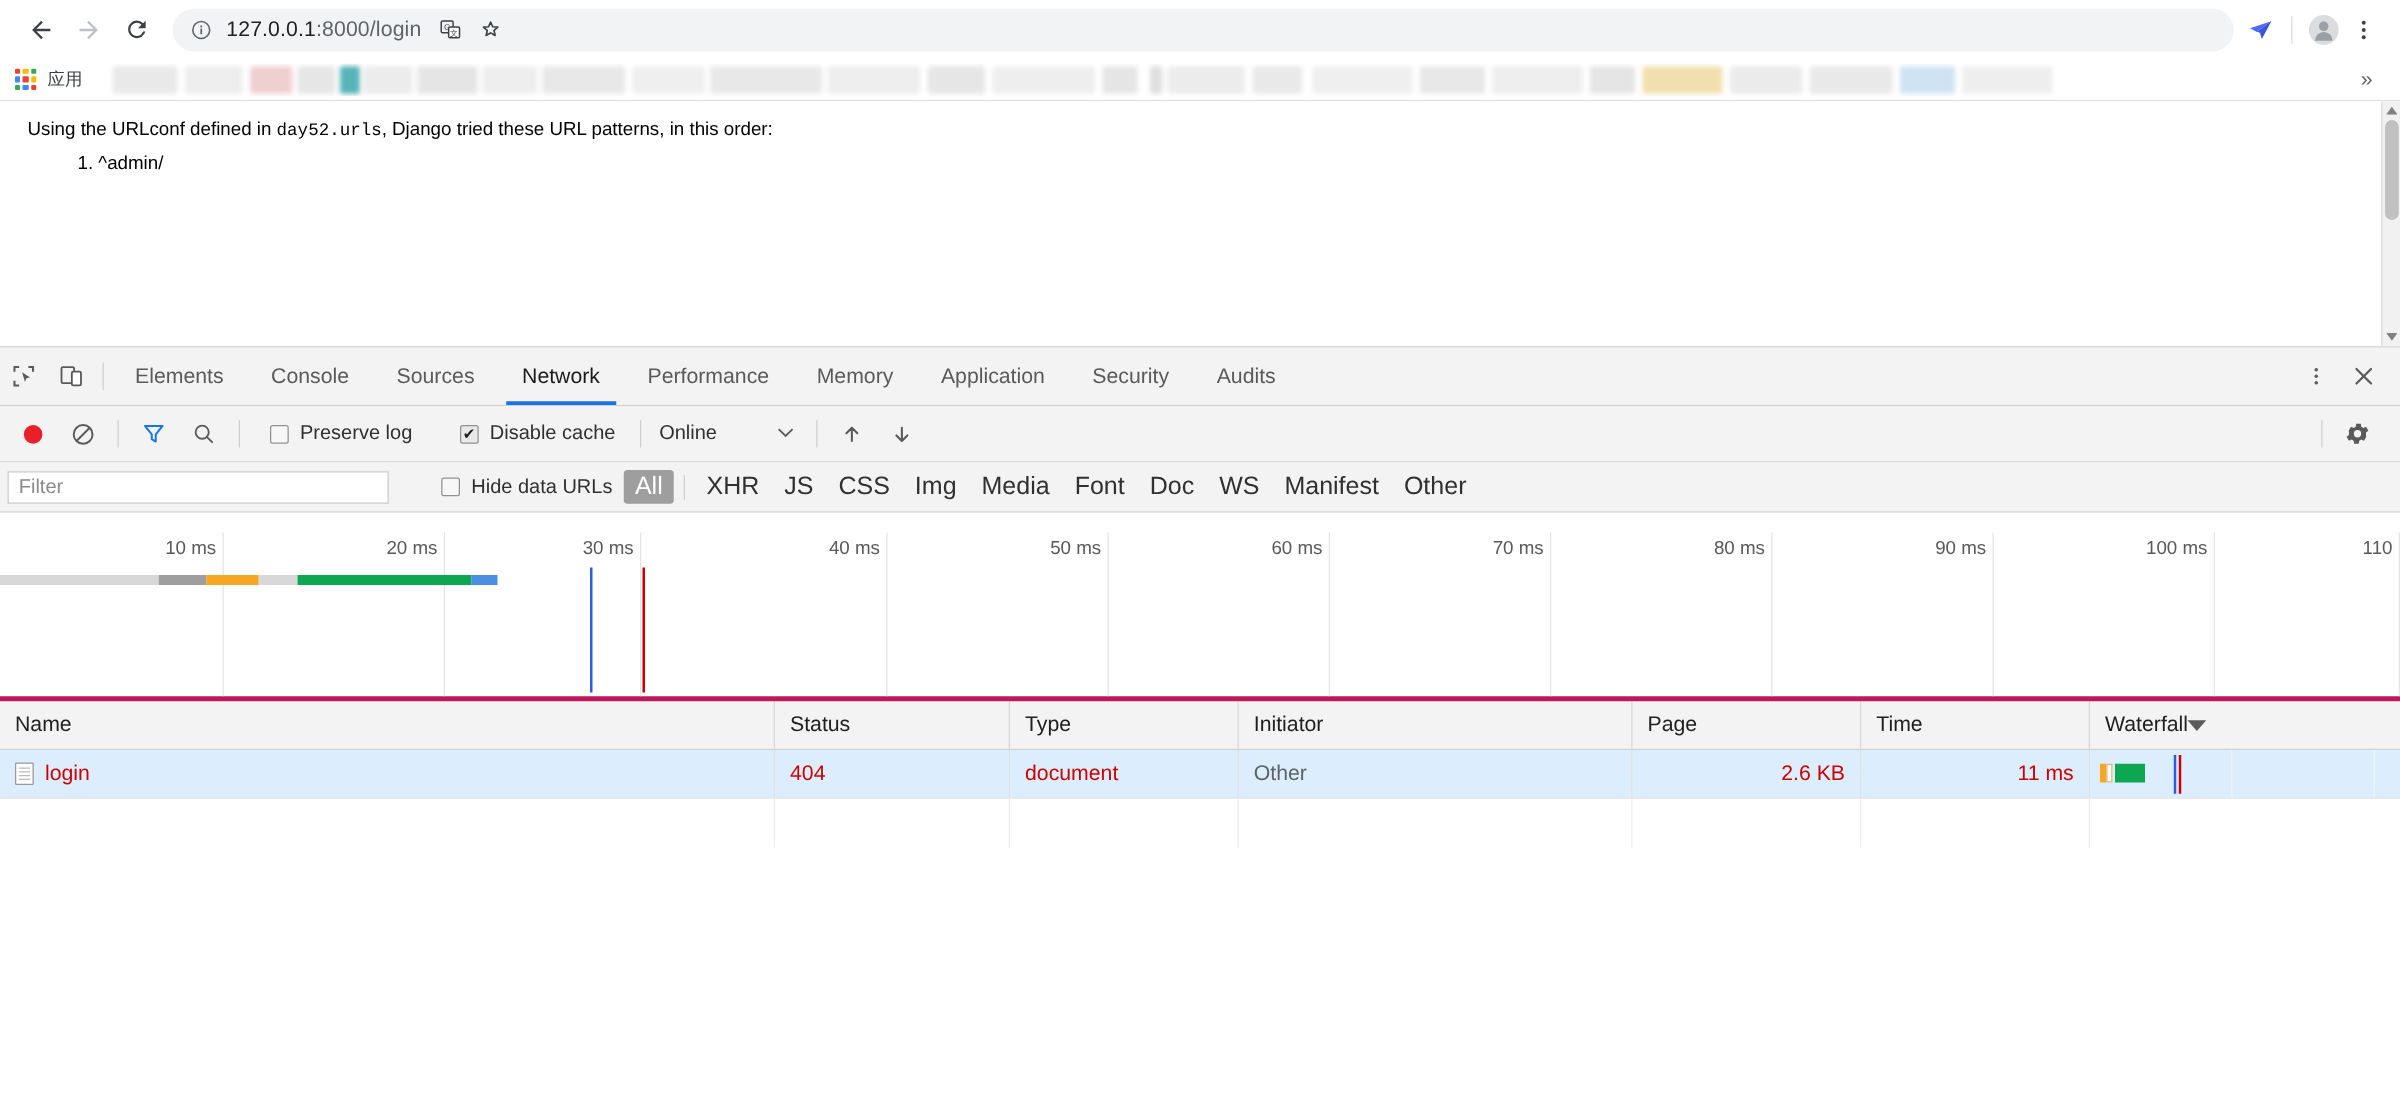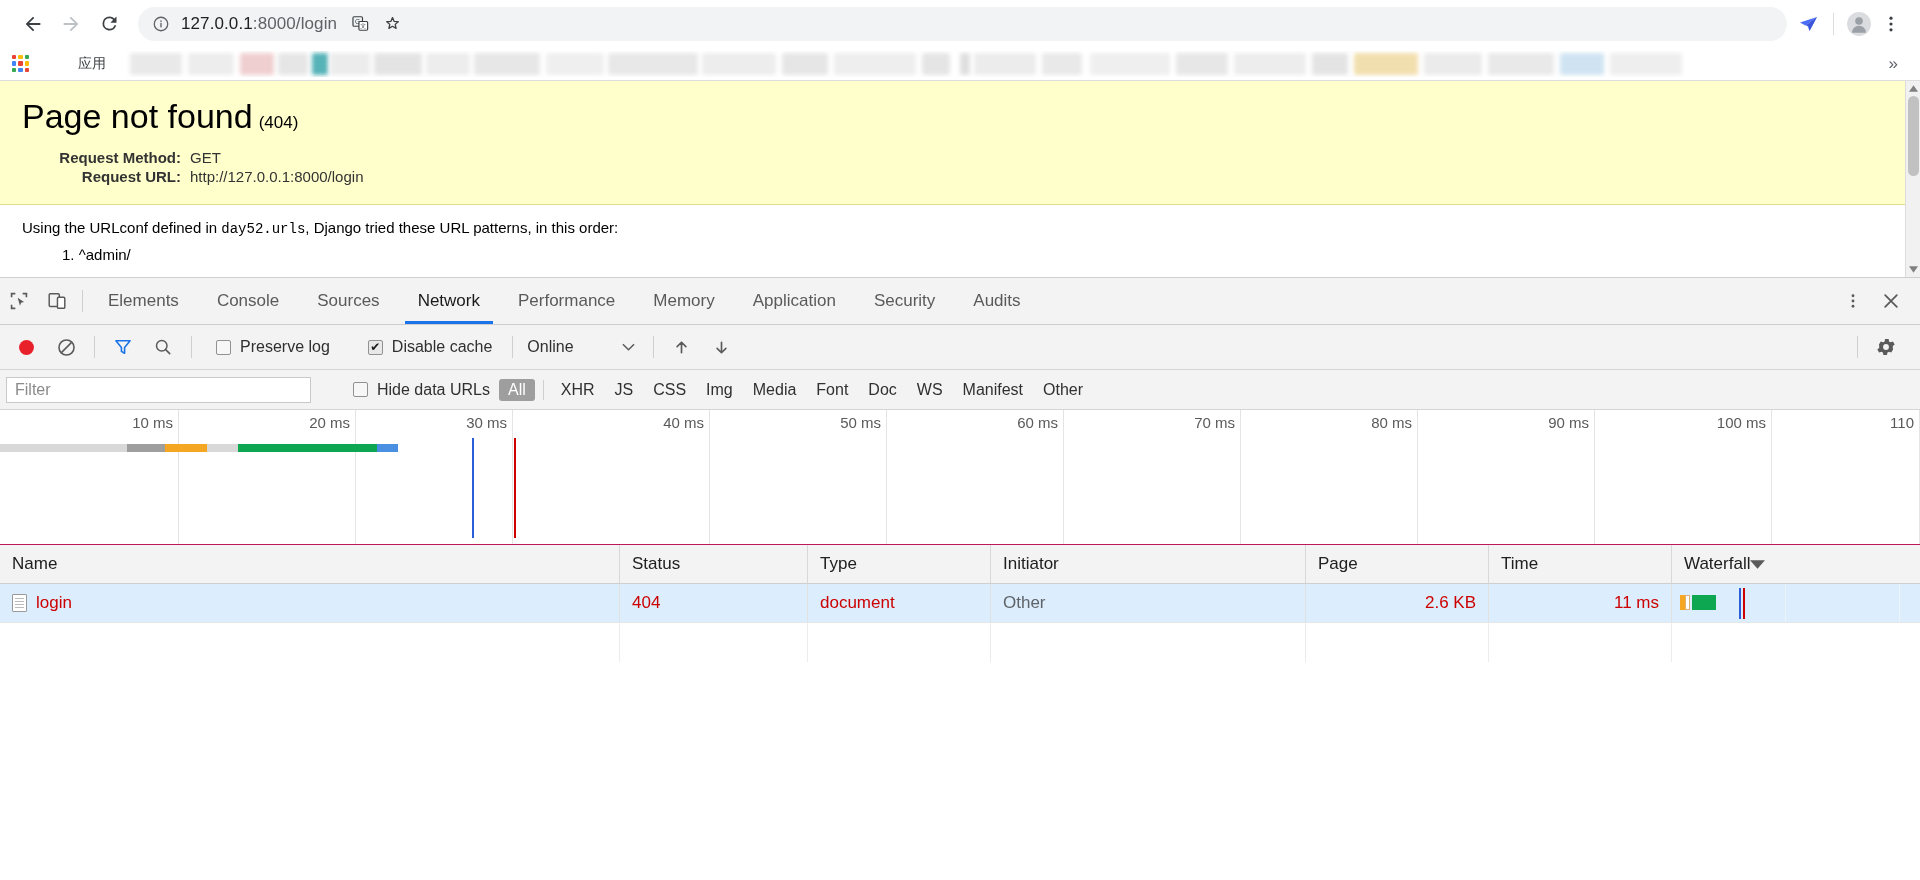--- a/index.html
+++ b/index.html
@@ -52,21 +52,21 @@
 
   
   #bookmarks-bar {
     height: 34px;
     display: flex; align-items: center;
     padding: 0 12px;
     background: #ffffff;
     border-bottom: 1px solid #dedede;
     position: relative;
   }
-  #apps-shortcut { display: flex; align-items: center; flex: 0 0 auto; margin-right: 16px; gap: 40px; }
+  #apps-shortcut { display: flex; align-items: center; flex: 0 0 auto; margin-right: 16px; }
   #apps-grid {
     width: 17px; height: 17px;
     display: grid; grid-template-columns: repeat(3, 1fr); grid-template-rows: repeat(3,1fr);
     gap: 2px; margin-right: 9px;
   }
   #apps-grid i { display:block; border-radius: 1px; }
   #apps-label { font-size: 14px; color: #3c4043; }
   #bookmark-blobs { flex: 1 1 auto; height: 26px; position: relative; overflow: hidden; }
   .blob { position: absolute; top: 2px; border-radius: 2px; filter: blur(2.2px); }
   #bm-overflow { flex: 0 0 auto; font-size: 17px; color: #5f6368; padding: 0 10px; }
@@ -173,28 +173,28 @@
     width: 305px; height: 26px;
     background: #ffffff; border: 1px solid #c9c9c9;
     font-size: 16px; color: #303030; padding: 0 8px;
     font-family: "Liberation Sans", sans-serif;
     outline: none;
   }
   #filter-input::placeholder { color: #8a8a8a; }
   #hide-data-urls { margin-left: 26px; }
   #type-filters { display:flex; align-items:center; margin-left: 4px; }
   .type-filter {
-    font-size: 16px; color: #303030; padding: 2px 9px;
+    font-size: 20px; color: #303030; padding: 2px 9px;
     border-radius: 3px; margin: 0 1px;
   }
   .type-filter.active { background: #9e9e9e; color: #ffffff; }
   .tf-sep { width:1px; height:20px; background:#cfcfcf; margin: 0 7px; }
 
   
-  #dt-overview { height: 135px; position: relative; background:#fff; border-bottom: 1px solid #be185d; }
+  #dt-overview { height: 135px; position: relative; background:#fff; border-bottom: 4px solid #be185d; margin-top: 16px; }
   #ov-ruler { position: absolute; inset: 0; }
   .ov-tick {
     position: absolute; top: 0; bottom: 0;
     border-right: 1px solid #e4e4e4;
   }
   .ov-tick span {
     position: absolute; right: 5px; top: 4px;
     font-size: 15px; color: #5a5a5a; white-space: nowrap;
   }
   #ov-bars { position: absolute; left: 0; top: 34px; height: 8px; }
@@ -374,39 +374,20 @@
       <span class="blob" style="left:1366px;width:66px; height:22px; background:#e9e9e9"></span>
       <span class="blob" style="left:1438px;width:44px; height:22px; background:#cfe3f2"></span>
       <span class="blob" style="left:1488px;width:72px; height:22px; background:#eeeeee"></span>
     </div>
     <div id="bm-overflow">»</div>
   </div>
 </div>
 
 <div id="page-viewport">
 
-  <div id="django-banner">
-    <div id="django-title">
-      <span>Page not found</span><span class="code404">(404)</span>
-    </div>
-    <div id="django-meta">
-      <table>
-        <tbody>
-            <tr>
-          <th>Request Method:</th>
-          <td>GET</td>
-        </tr>
-        <tr>
-          <th>Request URL:</th>
-          <td>http://127.0.0.1:8000/login</td>
-        </tr>
-      </tbody>
-        </table>
-    </div>
-  </div>
 
   <div id="django-body">
     <span>Using the URLconf defined in</span>
     <code>day52.urls</code><span>, Django tried these URL patterns, in this order:</span>
     <div id="django-list">
       <div>1. ^admin/</div>
     </div>
   </div>
 
   <div id="page-scrollbar">

